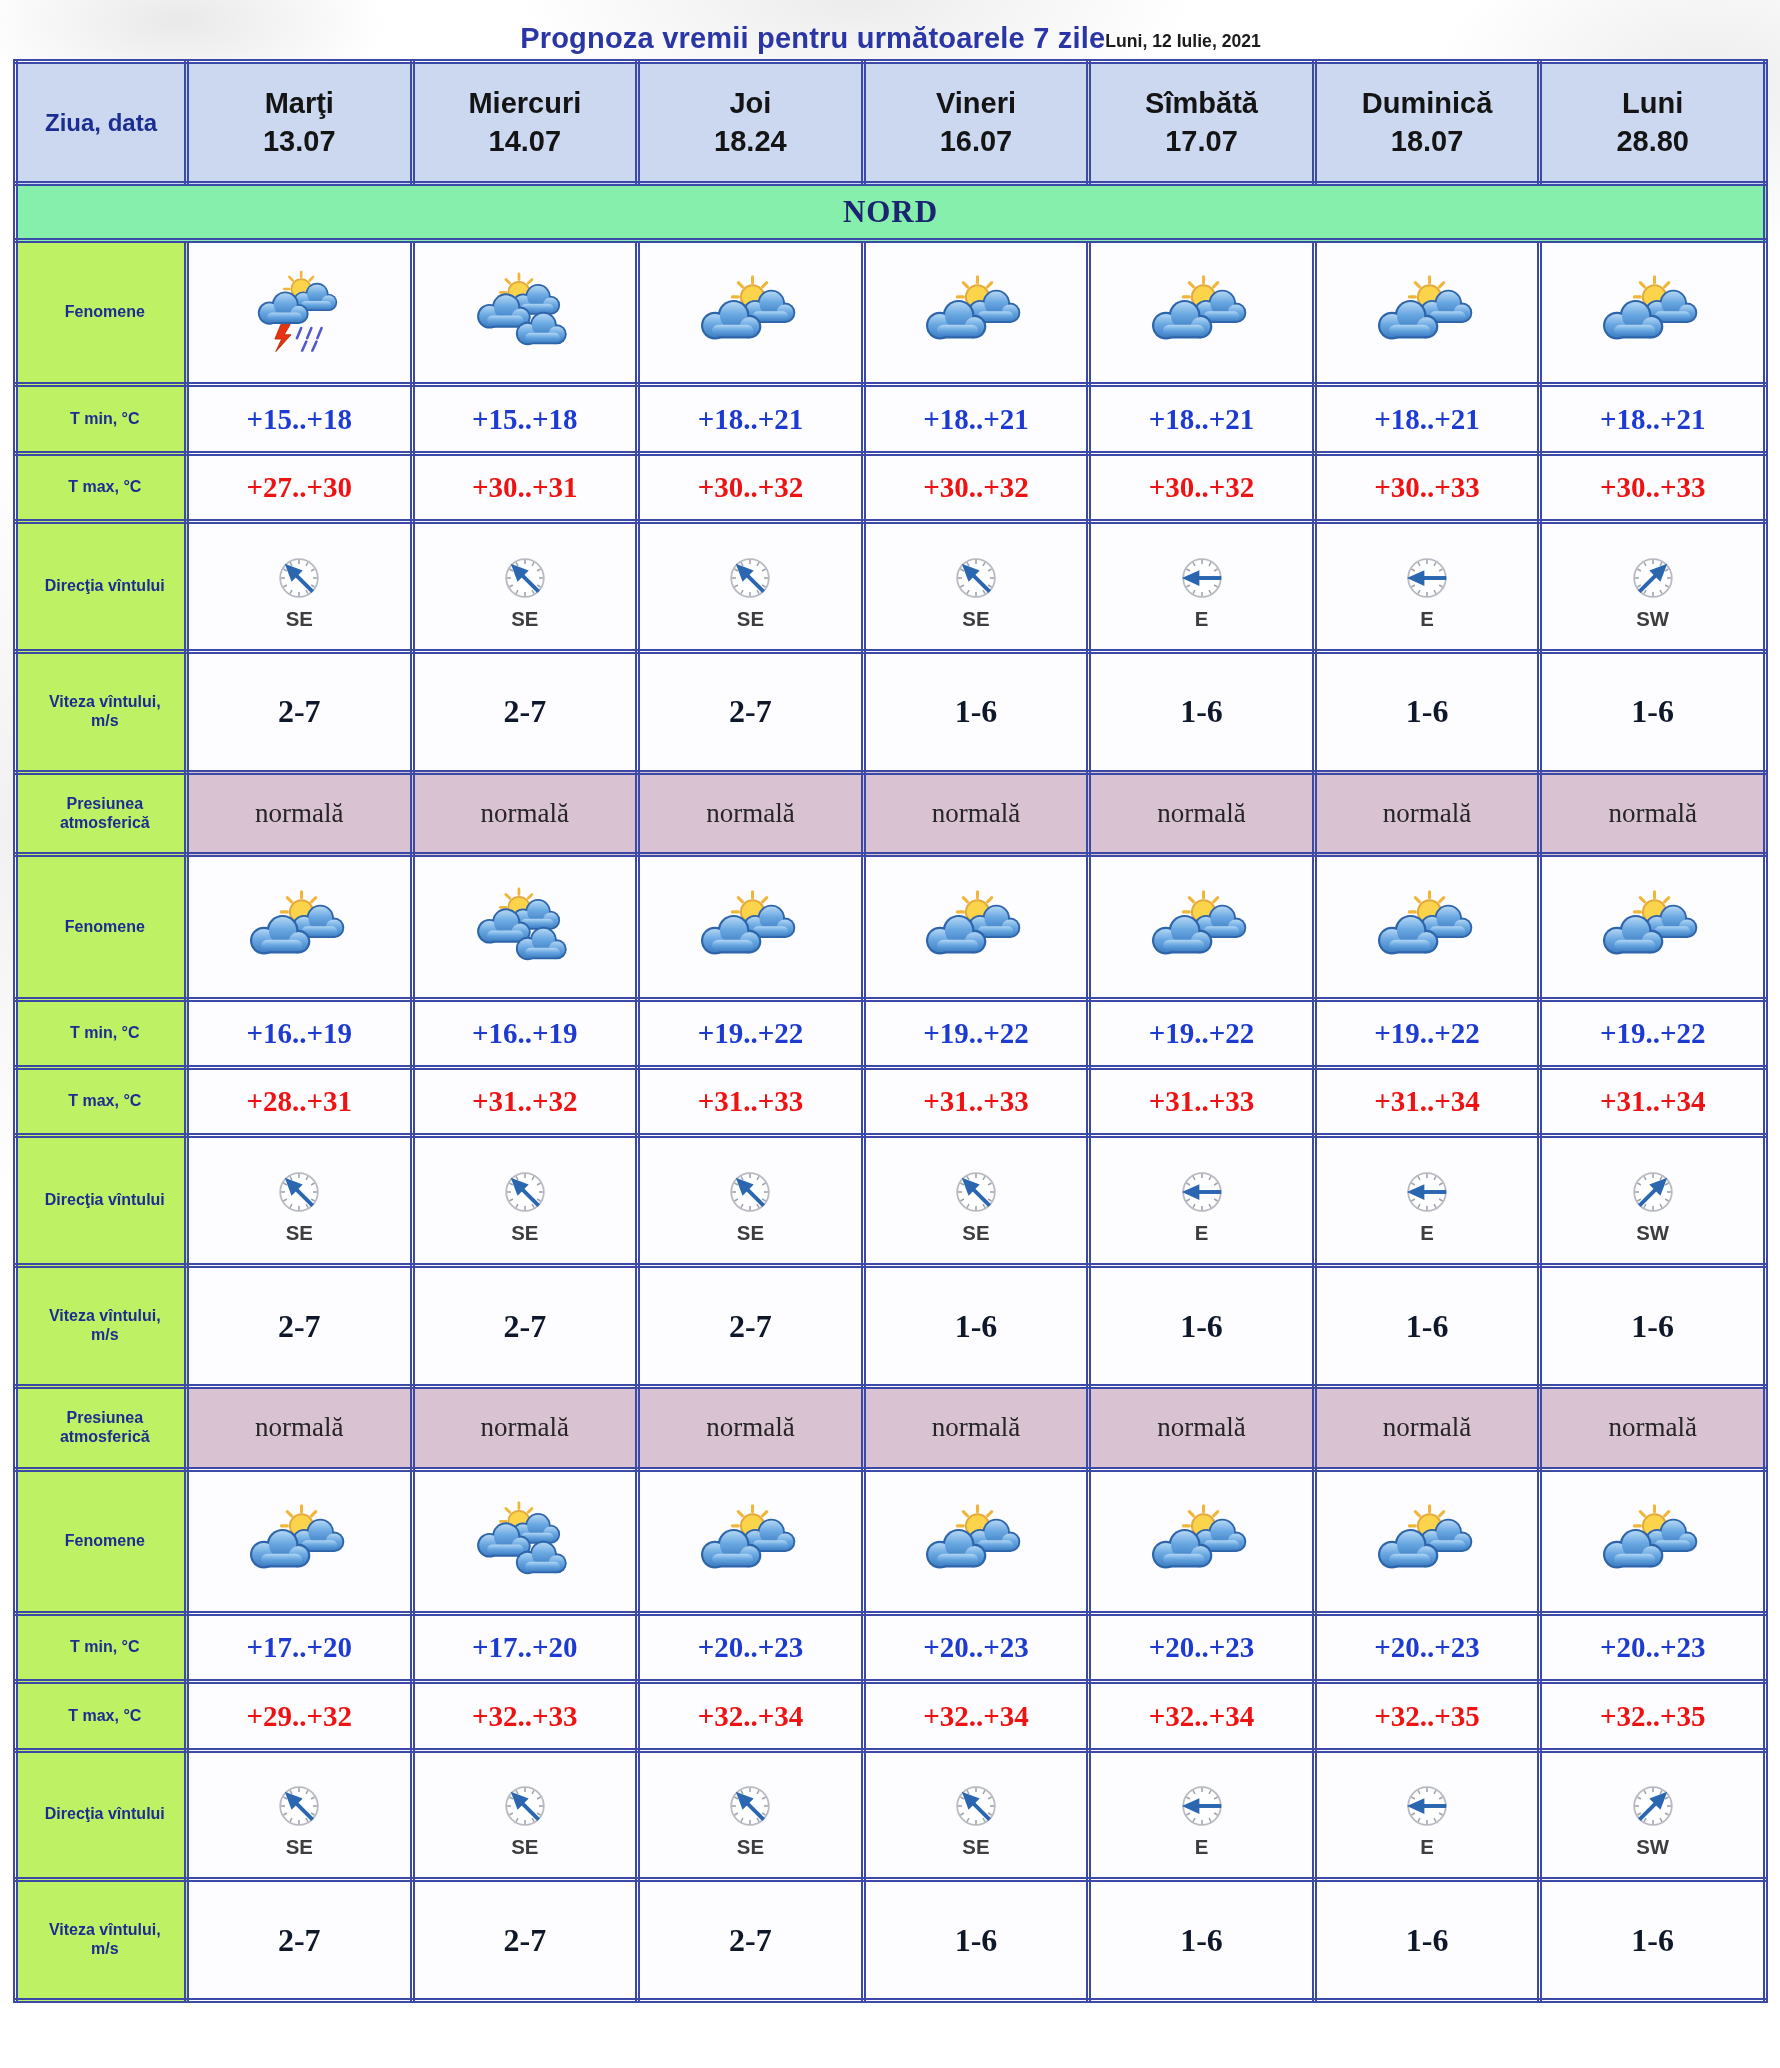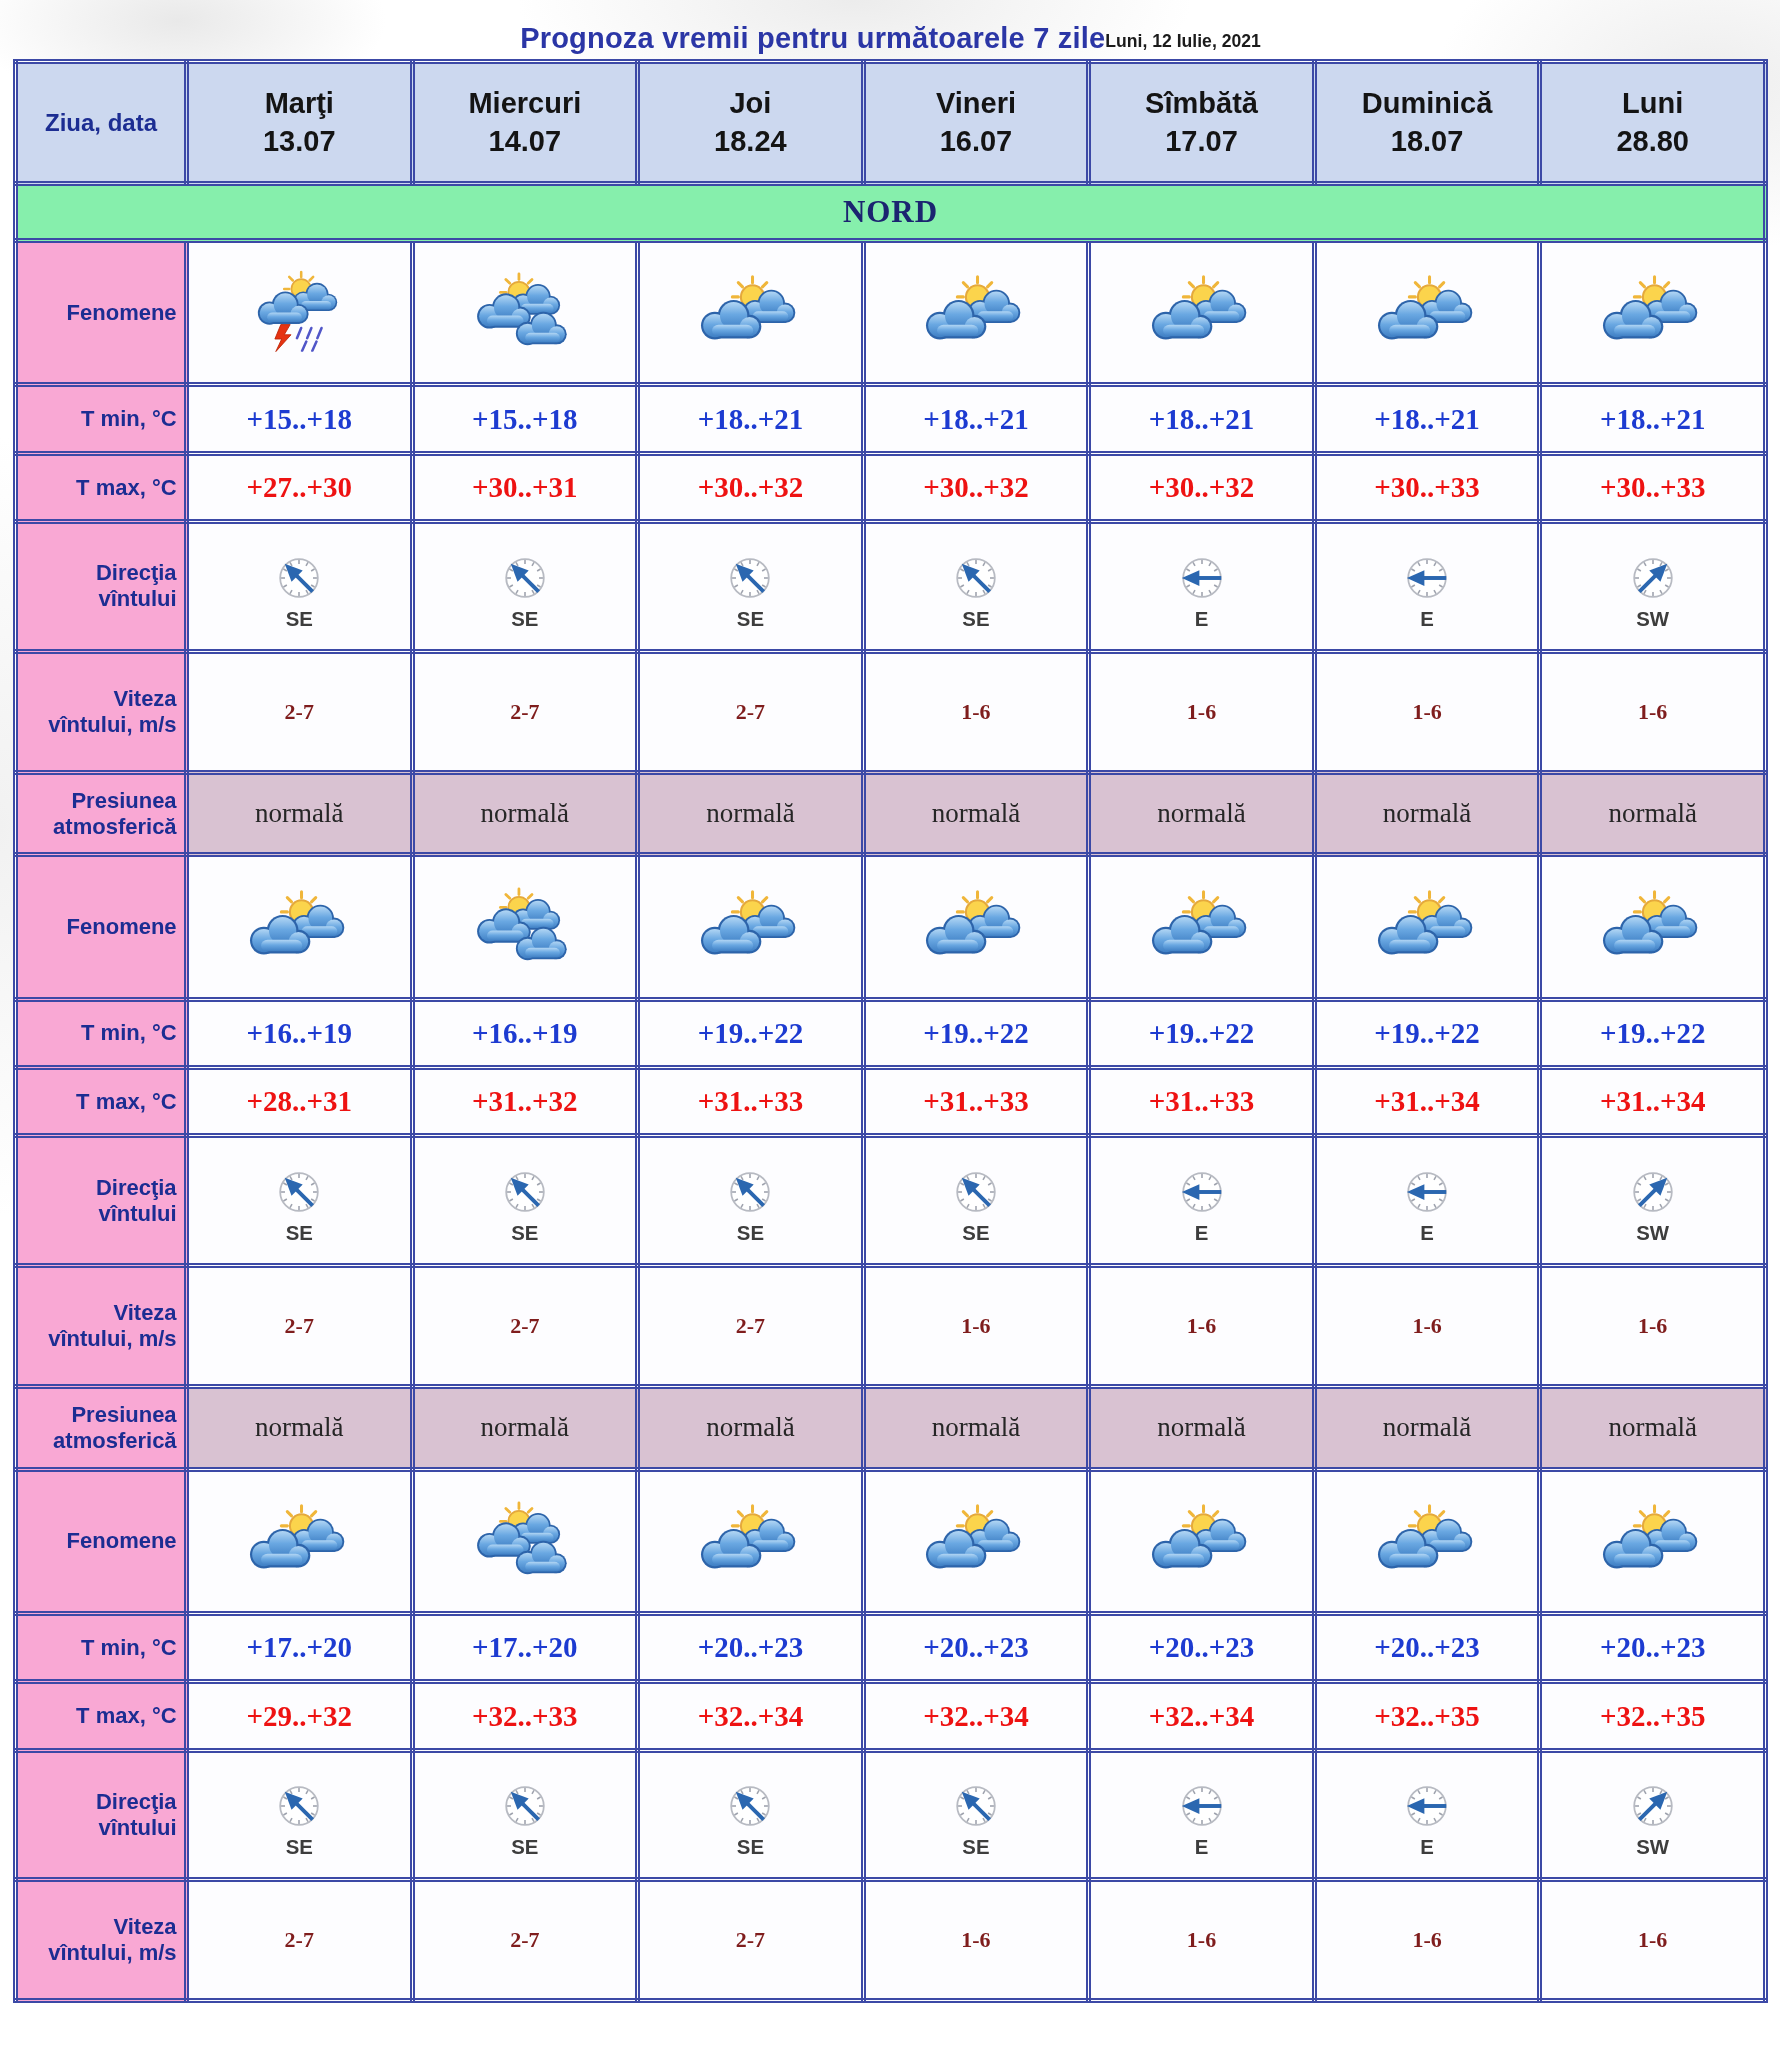--- a/index.html
+++ b/index.html
@@ -24,33 +24,33 @@
     width:1755px;margin:3.7px auto 0;background:#fff;border:3.7px solid #2c3a94;
   }
   .fx td,.fx th{border:5.6px double #3c49a6;text-align:center;vertical-align:middle;background:#fdfdff;padding:0;}
 
   .head th{height:117px;background:#ccd8ef;color:#141414;font-size:29px;line-height:1.3;font-weight:bold;}
   th.corner{color:#1c2d92;font-size:24px;}
 
   .band td{height:52px;background:#86efac;color:#1b2470;font-family:"Liberation Serif",serif;
     font-size:31px;font-weight:bold;letter-spacing:0.9px;}
 
-  td.lbl{background:#f9a8d4;color:#1c2d92;font-weight:bold;font-size:22px;text-align:right;
+  td.lbl{background:#bef264;color:#1c2d92;font-weight:bold;font-size:16px;text-align:center;
     padding:3.7px 7.4px 3.7px 15px;line-height:1.18;}
 
   .r-icons td{height:132px;}
   .r-tmin td,.r-tmax td{height:56px;}
   .r-wind td{height:117px;}
   .r-speed td{height:109px;}
   .r-press td{height:70px;}
 
   .val{font-family:"Liberation Serif",serif;font-weight:bold;font-size:29px;}
   .blue{color:#1d3bd1;}
   .red{color:#ee1212;}
-  .blk{color:#7f1d1d;font-size:22px;}
+  .blk{color:#0f172a;font-size:32px;}
   td.press-cell{background:#d9c2d2;font-family:"Liberation Serif",serif;font-weight:normal;
     font-size:27px;color:#262626;}
 
   .wic{display:inline-block;width:113px;height:82px;}
   .cmp{display:block;width:56px;height:56px;margin:7.4px auto 0;}
   .wdl{font-size:20.4px;font-weight:bold;color:#3d3d3d;margin-top:1.9px;}
   .svgicon{width:100%;height:100%;display:block;}
   .defs-holder{position:absolute;width:0;height:0;overflow:hidden;}
 </style>
 </head>

